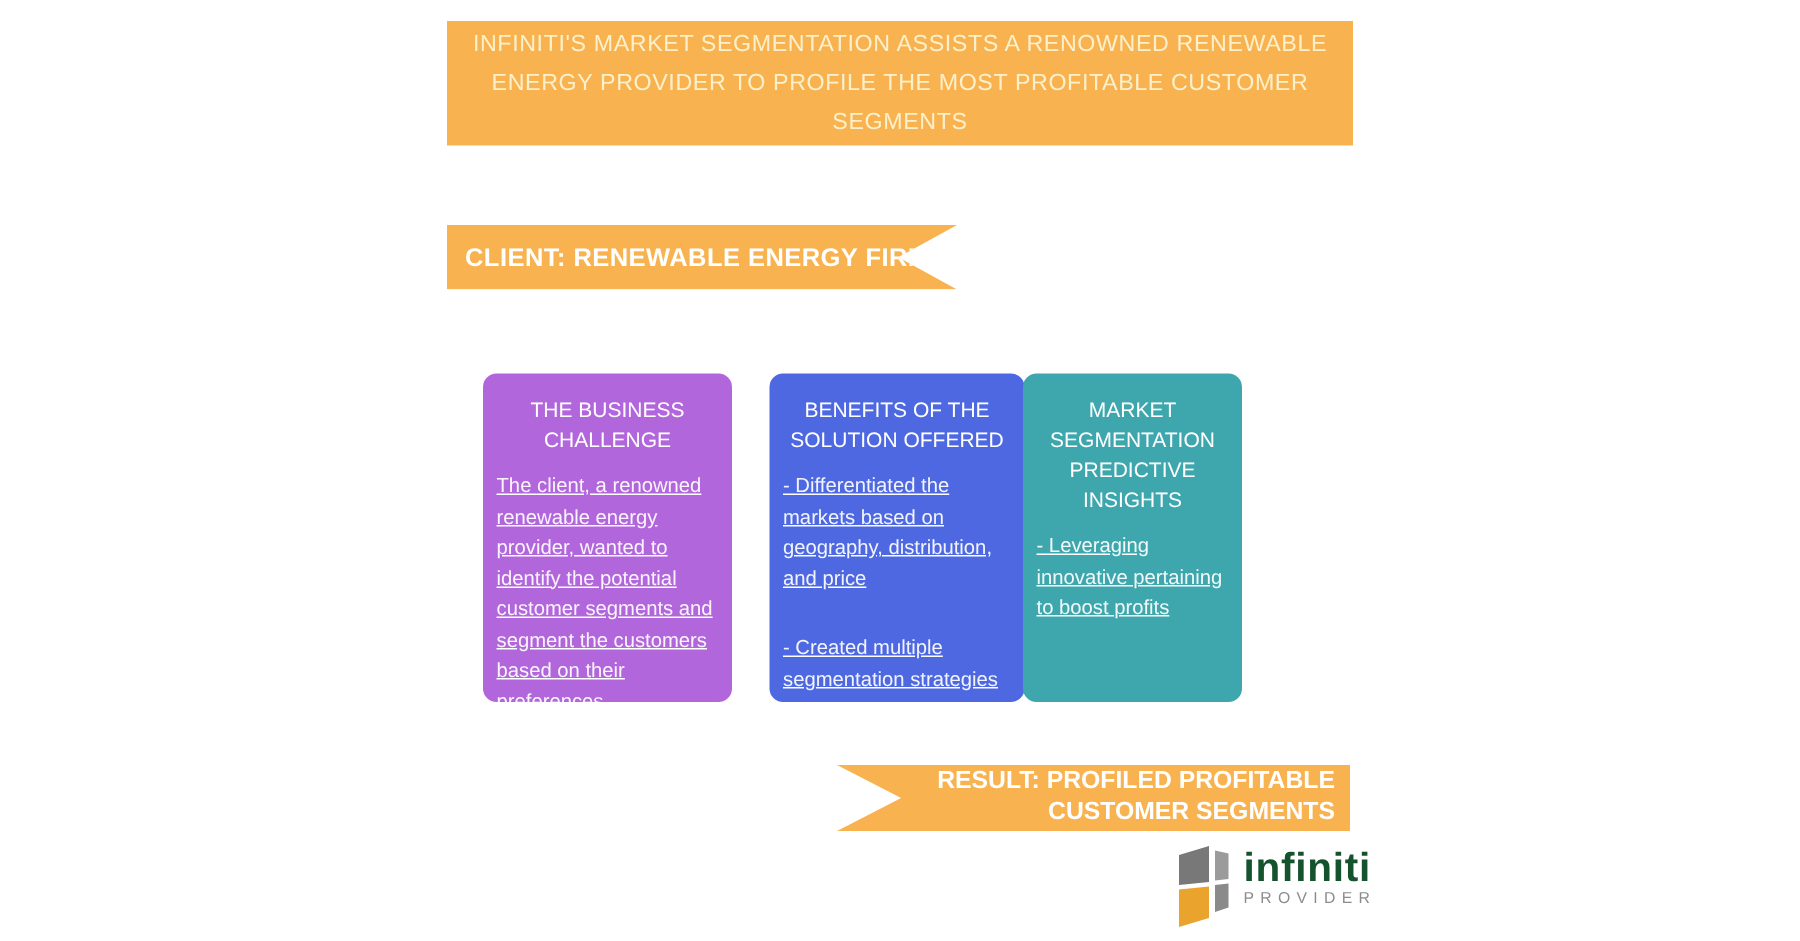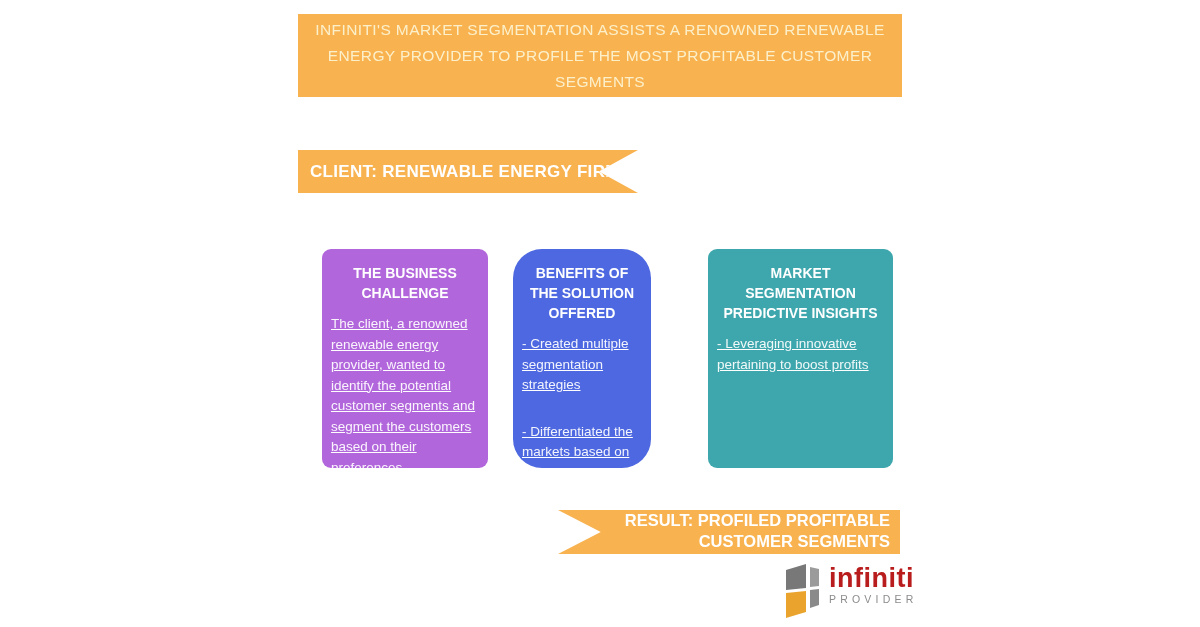--- a/index.html
+++ b/index.html
@@ -54,24 +54,24 @@
 
   
   .card {
     position: absolute;
     top: 249px;
     height: 219px;
     border-radius: 9px;
     color: #ffffff;
   }
   .card-1 { left: 322px; width: 166px; background: #B266DB; }
-  .card-2 { left: 513px; width: 138px; background: #4D68E0; border-radius: 29px; }
-  .card-3 { left: 708px; width: 185px; background: #3EA7AD; }
+  .card-2 { left: 513px; width: 170px; background: #4D68E0; }
+  .card-3 { left: 682px; width: 146px; background: #3EA7AD; }
   .card-title {
-    font-weight: bold;
+    font-weight: normal;
     font-size: 14px;
     line-height: 20px;
     text-align: center;
     margin: 14px 8px 0 8px;
     color: #ffffff;
   }
   .card-body { padding: 11px 12px 0 9px; text-decoration: underline; }
   .card-para {
     font-size: 13.5px;
     line-height: 20.5px;
@@ -106,21 +106,21 @@
     left: 784px; top: 562px;
     display: flex;
     align-items: flex-start;
   }
   .logo-icon { width: 38px; height: 58px; }
   .logo-text { margin-left: 7px; padding-top: 3px; }
   .logo-wordmark {
     font-weight: bold;
     font-size: 27px;
     line-height: 26px;
-    color: #b91c1c;
+    color: #14532d;
     letter-spacing: 0.5px;
   }
   .logo-subtitle {
     font-size: 10.5px;
     letter-spacing: 4.2px;
     color: #8C8C8C;
     margin-top: 2px;
   }
 </style>
 </head>
@@ -139,22 +139,22 @@
   <div class="card card-1" style="background-color: rgb(178, 102, 219);">
     <div class="card-title">THE BUSINESS CHALLENGE</div>
     <div class="card-body">
       <div class="card-para">The client, a renowned renewable energy provider, wanted to identify the potential customer segments and segment the customers based on their preferences.</div>
     </div>
   </div>
 
   <div class="card card-2" style="background-color: rgb(77, 104, 224);">
     <div class="card-title">BENEFITS OF THE SOLUTION OFFERED</div>
     <div class="card-body">
+      <div class="card-para">- Differentiated the markets based on geography, distribution, and price</div>
       <div class="card-para">- Created multiple segmentation strategies</div>
-      <div class="card-para">- Differentiated the markets based on geography, distribution, and price</div>
     </div>
   </div>
 
   <div class="card card-3" style="background-color: rgb(62, 167, 173);">
     <div class="card-title">MARKET SEGMENTATION PREDICTIVE INSIGHTS</div>
     <div class="card-body">
       <div class="card-para">- Leveraging innovative pertaining to boost profits</div>
     </div>
   </div>
 

